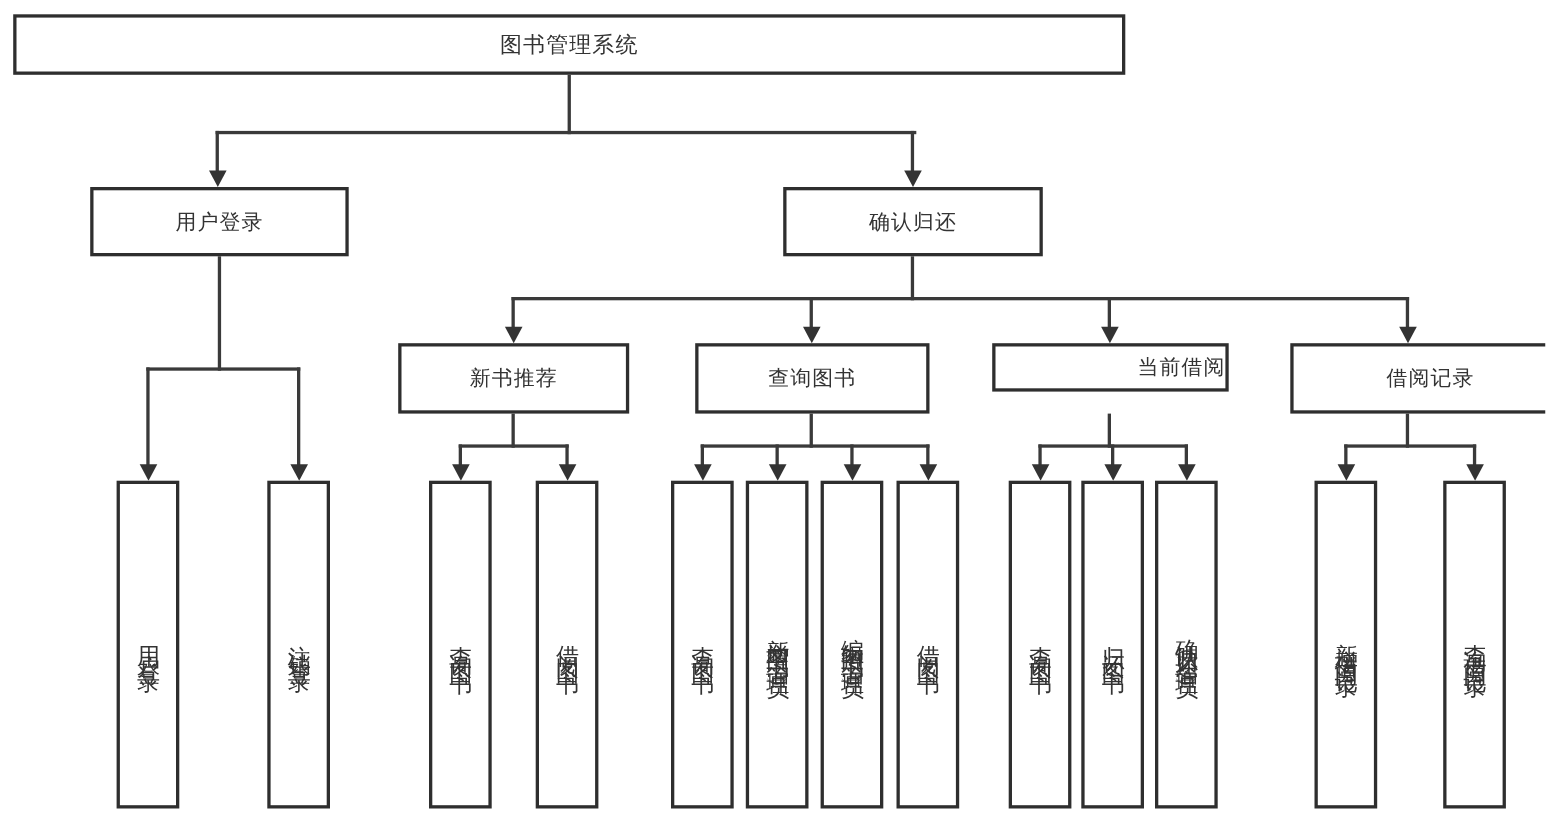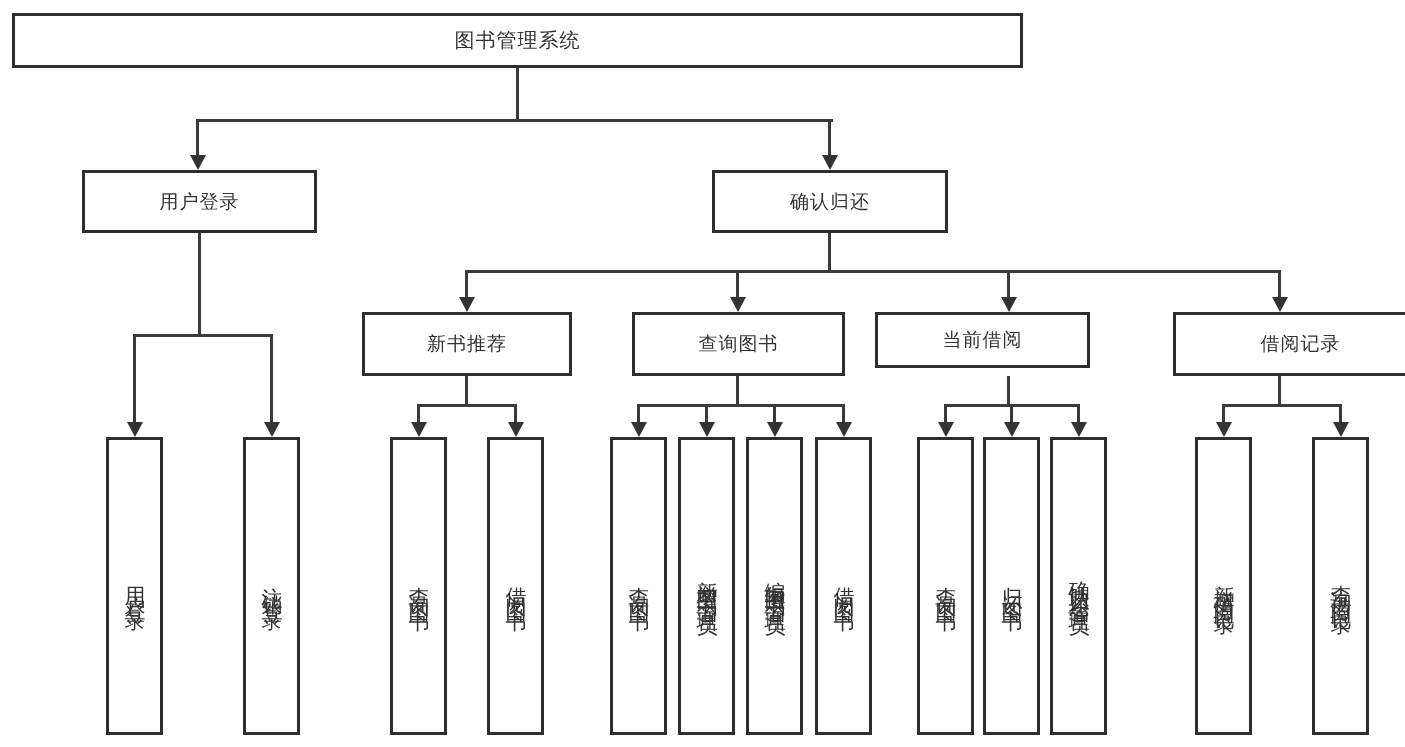--- a/index.html
+++ b/index.html
@@ -107,21 +107,21 @@
   <div class="arrow" style="left:1001px; top:297px;"></div>
   <div class="vline" style="left:1278px; top:270px; height:28px;"></div>
   <div class="arrow" style="left:1272px; top:297px;"></div>
 
   <div class="box" style="left:362px; top:312px; width:210px; height:64px;">
     <span>新书推荐</span>
   </div>
   <div class="box" style="left:632px; top:312px; width:213px; height:64px;">
     <span>查询图书</span>
   </div>
-  <div class="box" style="left:875px; top:312px; width:215px; height:56px;">
+  <div class="box" style="left:902px; top:312px; width:215px; height:44px;justify-content:flex-end;">
     <span>当前借阅</span>
   </div>
   <div class="box" style="left:1173px; top:312px; width:255px; height:64px;">
     <span>借阅记录</span>
   </div>
 
   <div class="vline" style="left:465px; top:376px; height:31px;"></div>
   <div class="hline" style="left:417px; top:404px; width:100px;"></div>
   <div class="vline" style="left:417px; top:404px; height:19px;"></div>
   <div class="arrow" style="left:411px; top:422px;"></div>

